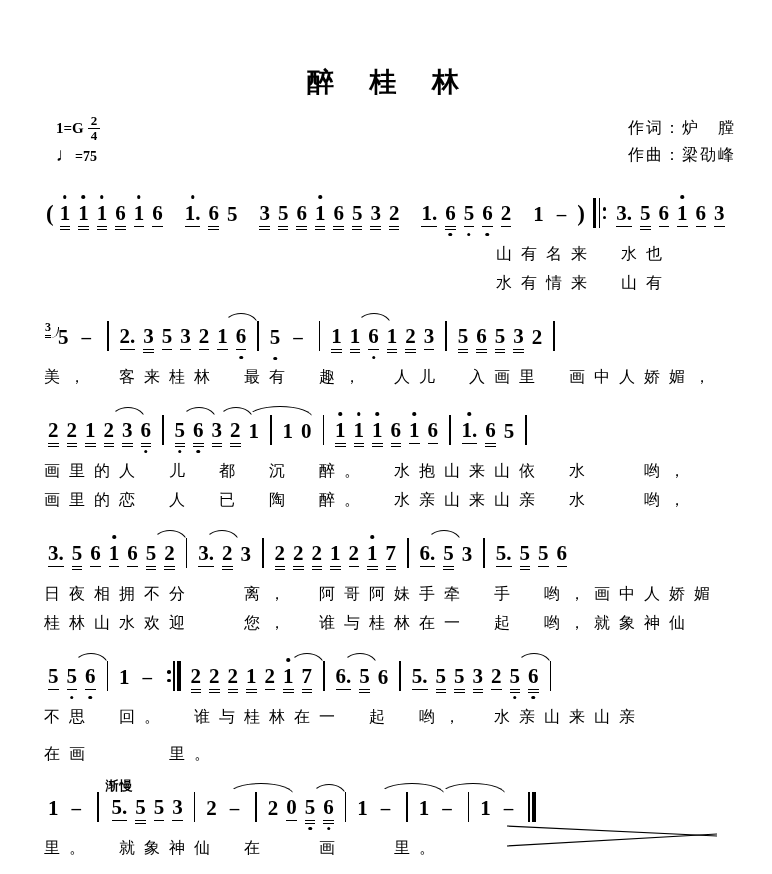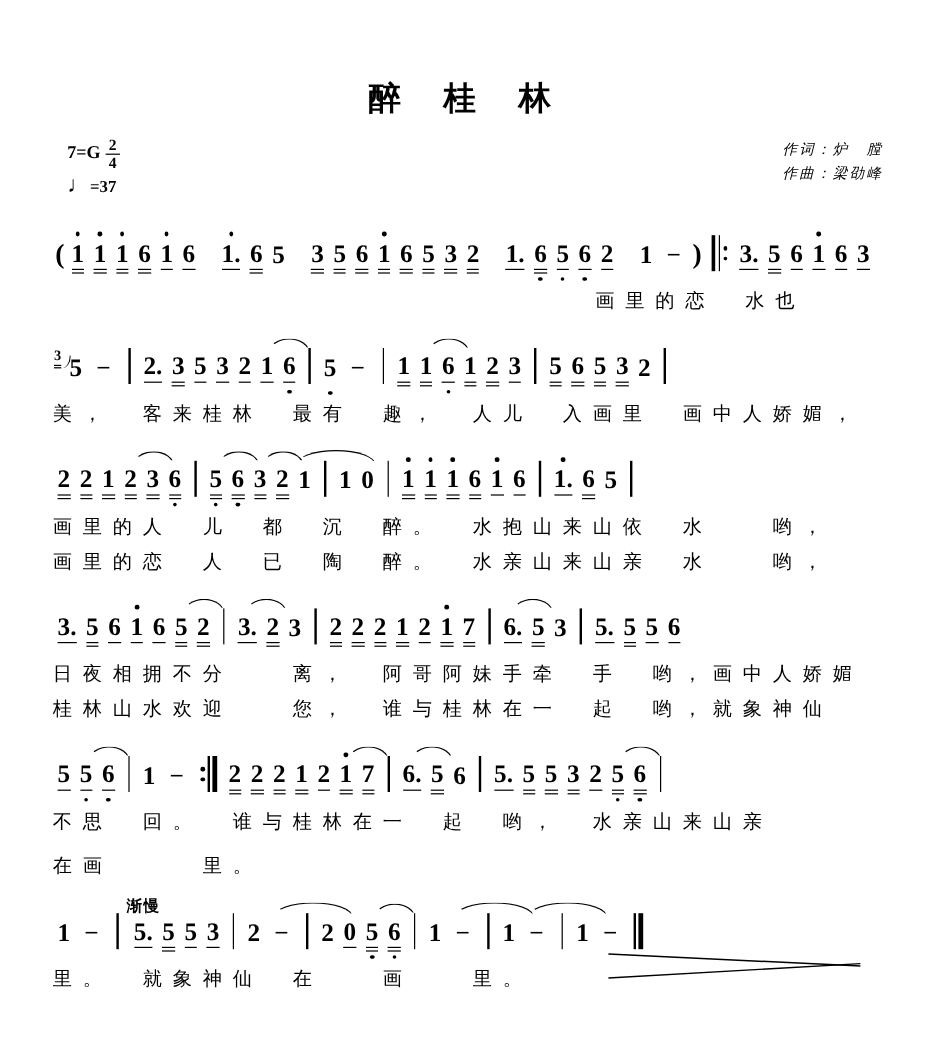--- a/index.html
+++ b/index.html
@@ -7,21 +7,21 @@
   .page{box-sizing:border-box;width:772px;height:874px;padding:30px 36px 16px 44px;}
   .title{ text-align:center;font-size:27px;font-weight:bold;letter-spacing:14px;margin:34px 0 14px;}
   .meta{display:flex;justify-content:space-between;align-items:flex-start;margin-bottom:6px;}
   .keyblock{font-size:15px;font-weight:bold;font-family:"Liberation Serif",serif;padding-left:12px;}
   .keyline{display:flex;align-items:center;gap:4px;}
   .frac{display:inline-block;text-align:center;font-size:13px;line-height:1.05;}
   .frac .num{display:block;border-bottom:1.5px solid #000;padding:0 3px;}
   .frac .den{display:block;}
   .tempoline{margin-top:2px;font-size:14px;}
   .notechar{font-size:19px;}
-  .credits{font-size:12px;line-height:1.7;letter-spacing:2px;font-style:italic;}
+  .credits{font-size:16px;line-height:1.7;letter-spacing:2px;}
   #score{margin-top:14px;}
   .system{position:relative;margin-bottom:8px;}
   .music-row{display:flex;align-items:flex-end;flex-wrap:nowrap;padding:16px 0 12px;}
   .note{position:relative;font-family:"Liberation Serif",serif;font-weight:bold;font-size:21px;line-height:1;margin:0 4px;padding-bottom:2px;white-space:nowrap;}
   .u1{border-bottom:1.5px solid #000;}
   .u2{border-bottom:1.5px solid #000;}
   .u2::after{content:"";position:absolute;left:0;right:0;bottom:-4px;border-bottom:1.5px solid #000;}
   .dot-above{position:absolute;top:-8px;left:50%;transform:translateX(-50%);width:3.5px;height:3.5px;background:#000;border-radius:50%;}
   .dot-below{position:absolute;bottom:-10px;left:50%;transform:translateX(-50%);width:3.5px;height:3.5px;background:#000;border-radius:50%;}
   .arc{position:absolute;top:-13px;left:7px;width:32px;height:10px;border:1.5px solid transparent;border-top:1.5px solid #000;border-radius:50%/100% 100% 0 0;}
@@ -43,28 +43,28 @@
   .hairpin{position:absolute;right:16px;top:46px;}
 </style>
 </head>
 <body>
 
 <div class="page">
   <div class="title">醉 桂 林</div>
   <div class="meta">
     <div class="keyblock">
       <div class="keyline">
-        <span>7=G</span>
+        <span>1=G</span>
         <span class="frac">
           <span class="num">2</span>
           <span class="den">4</span>
         </span>
       </div>
       <div class="tempoline">
-        <span class="notechar">♩</span><span>=37</span>
+        <span class="notechar">♩</span><span>=75</span>
       </div>
     </div>
     <div class="credits">
       <div>作词：炉　膛</div>
       <div>作曲：梁劭峰</div>
     </div>
   </div>
   <div id="score">
       <div class="system sys-0">
         <div class="music-row">
@@ -107,21 +107,22 @@
             </span>
           </span>
           <span class="note u1">3.</span>
           <span class="note u2">5</span>
           <span class="note u1">6</span>
           <span class="note u1">1<i class="dot-above"></i></span>
           <span class="note u1">6</span>
           <span class="note u1">3</span>
           <span class="bar"></span>
         </div>
-        <div class="lyrics">画里的恋　水也</div>
+        <div class="lyrics">山有名来　水也</div>
+        <div class="lyrics">水有情来　山有</div>
       </div>
       <div class="system sys-1">
         <div class="music-row">
           <span class="grace">3<i class="g-tail"></i></span>
           <span class="note">5</span>
           <span class="dash">–</span>
           <span class="bar"></span>
           <span class="note u1">2.</span>
           <span class="note u2">3</span>
           <span class="note u1">5</span>

